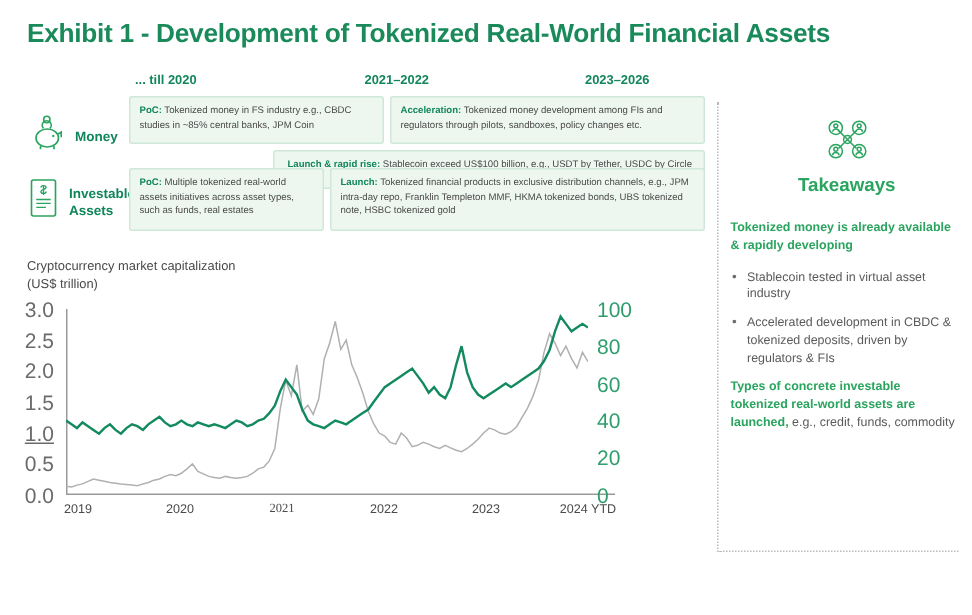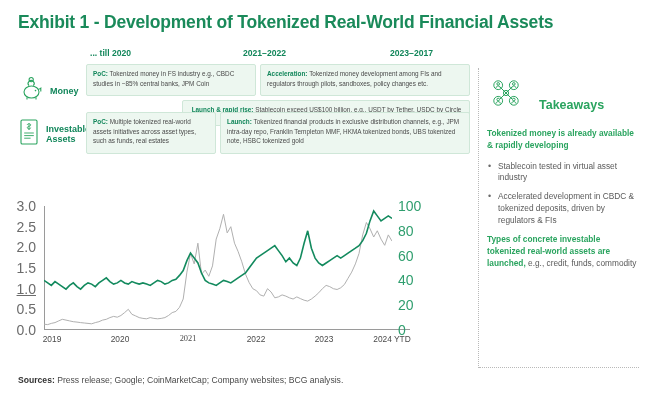--- a/index.html
+++ b/index.html
@@ -107,22 +107,22 @@
   }
   .sources b { font-weight: 700; color: #333; }
 
   
   .panel {
     position: absolute; left: 478px; top: 68px; width: 160px; height: 300px;
     border-left: 1px dotted #b9b9b9;
     padding-left: 8px;
   }
   .panel-head {
-    display: flex; align-items: flex-end; gap: 18px;
-    margin-top: 10px; margin-bottom: 16px; margin-left: 4px;
+    display: flex; align-items: center; gap: 3px;
+    margin-top: 10px; margin-bottom: 16px; margin-left: 4px; flex-direction: column;
   }
   .panel-head .t {
     font-size: 12.5px; font-weight: 700; color: #2aa45f;
   }
   .tk { margin-bottom: 9px; font-size: 8.3px; line-height: 1.42; color: #5a5a5a; }
   .tk .hl { color: #2aa45f; font-weight: 700; }
   .bullets { list-style: none; margin: 2px 0 8px 0; }
   .bullets li {
     position: relative; padding-left: 11px; margin-bottom: 7px;
     font-size: 8.3px; line-height: 1.42; color: #5a5a5a;
@@ -138,21 +138,21 @@
 </style>
 </head>
 <body>
 
 <div class="page">
 
   <div class="title">Exhibit 1 - Development of Tokenized Real-World Financial Assets</div>
 
   <div class="era e1">... till 2020</div>
   <div class="era e2">2021–2022</div>
-  <div class="era e3">2023–2017</div>
+  <div class="era e3">2023–2026</div>
 
   <div class="matrix">
 
     <div class="rowlabel money">
       <span class="ibox">
         <svg width="26" height="26" viewBox="0 0 26 26" fill="none" stroke="#2aa45f" stroke-width="1.1">
           <ellipse cx="13.5" cy="16" rx="7.5" ry="6"></ellipse>
           <path d="M20 13.5c1.4-.5 2.3-1 2.8-1.4v3.4"></path>
           <path d="M9 21.3v2.2M18 21.3v2.2"></path>
           <circle cx="17.5" cy="14.6" r="0.8" fill="#2aa45f" stroke="none"></circle>
@@ -190,20 +190,21 @@
     <div class="cell c-asset-1">
       <b>PoC:</b><span> Multiple tokenized real-world assets initiatives across asset types, such as funds, real estates</span>
     </div>
 
     <div class="cell c-asset-2">
       <b>Launch:</b><span> Tokenized financial products in exclusive distribution channels, e.g., JPM intra-day repo, Franklin Templeton MMF, HKMA tokenized bonds, UBS tokenized note, HSBC tokenized gold</span>
     </div>
   </div>
 
   <div class="chart">
+    <div class="chart-cap">Cryptocurrency market capitalization (US$ trillion)</div>
 
     <div class="vaxis-line"></div>
     <div class="haxis-line"></div>
 
     <div class="axis-l">
         <span style="top: 124px;">0.0</span>
         <span style="top: 103.333px;">0.5</span>
         <span style="top: 82.6667px; text-decoration: underline;">1.0</span>
         <span style="top: 62px;">1.5</span>
         <span style="top: 41.3333px;">2.0</span>
@@ -226,23 +227,20 @@
         <span style="left: 280px;">2023</span>
         <span style="left: 348px;">2024 YTD</span>
       </div>
 
     <svg class="plot" viewBox="0 0 348 124" preserveAspectRatio="none">
       <polyline id="series-crypto" fill="none" stroke-width="1" vector-effect="non-scaling-stroke" points="0.0,118.2 3.7,118.6 7.3,117.4 11.0,116.6 14.7,114.9 18.3,113.3 22.0,114.1 25.6,114.9 29.3,115.7 33.0,116.1 36.6,116.6 40.3,117.0 44.0,117.4 47.6,117.8 51.3,116.6 54.9,115.7 58.6,114.1 62.3,113.3 65.9,111.6 69.6,110.4 73.3,111.2 76.9,109.5 80.6,106.6 84.3,103.3 87.9,108.3 91.6,109.9 95.2,111.6 98.9,112.4 102.6,112.8 106.2,111.6 109.9,112.4 113.6,112.8 117.2,112.4 120.9,111.6 124.5,109.5 128.2,106.6 131.9,105.4 135.5,101.3 139.2,93.0 142.9,66.1 146.5,47.5 150.2,57.9 153.9,37.2 157.5,68.2 161.2,64.1 164.8,70.3 168.5,59.9 172.2,33.1 175.8,22.7 179.5,8.3 183.2,26.9 186.8,20.7 190.5,37.2 194.1,45.5 197.8,55.8 201.5,68.2 205.1,76.5 208.8,82.7 212.5,84.7 216.1,88.9 219.8,90.1 223.5,82.7 227.1,86.0 230.8,91.8 234.4,90.9 238.1,88.9 241.8,90.1 245.4,91.8 249.1,93.0 252.8,90.9 256.4,92.6 260.1,94.2 263.7,95.1 267.4,93.0 271.1,90.1 274.7,86.8 278.4,82.7 282.1,79.4 285.7,80.6 289.4,82.7 293.1,83.5 296.7,81.8 300.4,78.5 304.0,72.3 307.7,66.1 311.4,57.9 315.0,47.5 318.7,28.9 322.4,16.5 326.0,22.7 329.7,31.0 333.3,24.8 337.0,33.1 340.7,39.3 344.3,28.9 348.0,35.1" stroke="#b0b0b0"></polyline>
       <polyline id="series-token" fill="none" stroke-width="1.6" vector-effect="non-scaling-stroke" points="0.0,74.4 3.7,76.9 7.3,79.4 11.0,75.6 14.7,78.1 18.3,80.6 22.0,83.1 25.6,79.4 29.3,76.9 33.0,80.6 36.6,83.1 40.3,79.4 44.0,76.9 47.6,78.1 51.3,80.6 54.9,76.9 58.6,74.4 62.3,71.9 65.9,75.6 69.6,78.1 73.3,76.9 76.9,74.4 80.6,76.9 84.3,78.1 87.9,75.6 91.6,76.9 95.2,78.1 98.9,76.9 102.6,78.1 106.2,79.4 109.9,76.9 113.6,74.4 117.2,75.6 120.9,78.1 124.5,76.9 128.2,74.4 131.9,73.2 135.5,69.4 139.2,64.5 142.9,54.6 146.5,47.1 150.2,52.1 153.9,57.0 157.5,67.0 161.2,74.4 164.8,76.9 168.5,78.1 172.2,79.4 175.8,76.9 179.5,74.4 183.2,75.6 186.8,76.9 190.5,74.4 194.1,71.9 197.8,69.4 201.5,67.0 205.1,62.0 208.8,57.0 212.5,52.1 216.1,49.6 219.8,47.1 223.5,44.6 227.1,42.2 230.8,39.7 234.4,44.6 238.1,49.6 241.8,55.8 245.4,52.1 249.1,57.0 252.8,59.5 256.4,52.1 260.1,37.2 263.7,24.8 267.4,42.2 271.1,52.1 274.7,57.0 278.4,59.5 282.1,57.0 285.7,54.6 289.4,52.1 293.1,49.6 296.7,52.1 300.4,49.6 304.0,47.1 307.7,44.6 311.4,42.2 315.0,39.7 318.7,34.7 322.4,27.3 326.0,14.9 329.7,5.0 333.3,9.9 337.0,14.9 340.7,12.4 344.3,9.9 348.0,12.4" stroke="#138a5e"></polyline>
     </svg>
   </div>
 
-  <div class="sources">
-    <b>Sources:</b><span> Press release; Google; CoinMarketCap; Company websites; BCG analysis.</span>
-  </div>
 
   <div class="panel">
     <div class="panel-head">
       <span>
         <svg width="30" height="30" viewBox="0 0 30 30" fill="none" stroke="#2aa45f" stroke-width="1">
           <path d="M9 9l6 6M21 9l-6 6M9 21l6-6M21 21l-6-6"></path>
           <circle cx="15" cy="15" r="2.6"></circle>
           <circle cx="7.2" cy="7.2" r="4.4"></circle>
             <circle cx="22.8" cy="7.2" r="4.4"></circle>
           <circle cx="7.2" cy="22.8" r="4.4"></circle>

